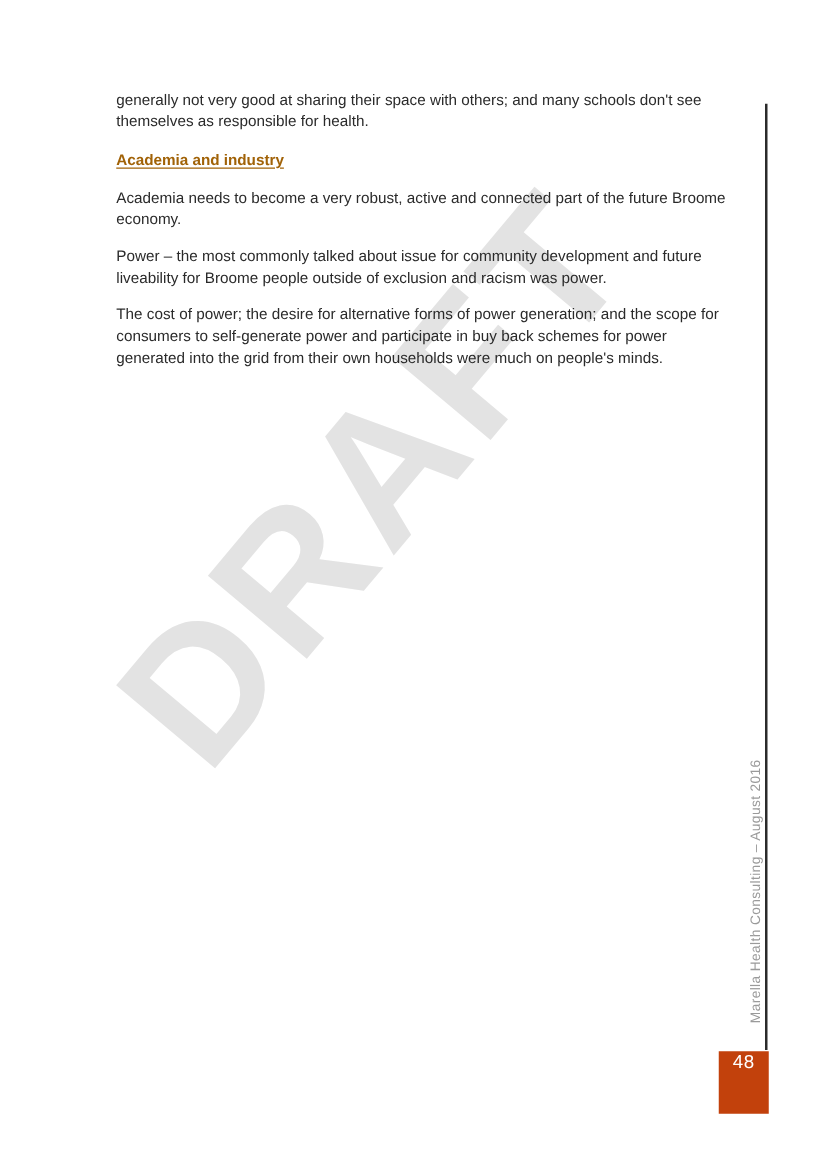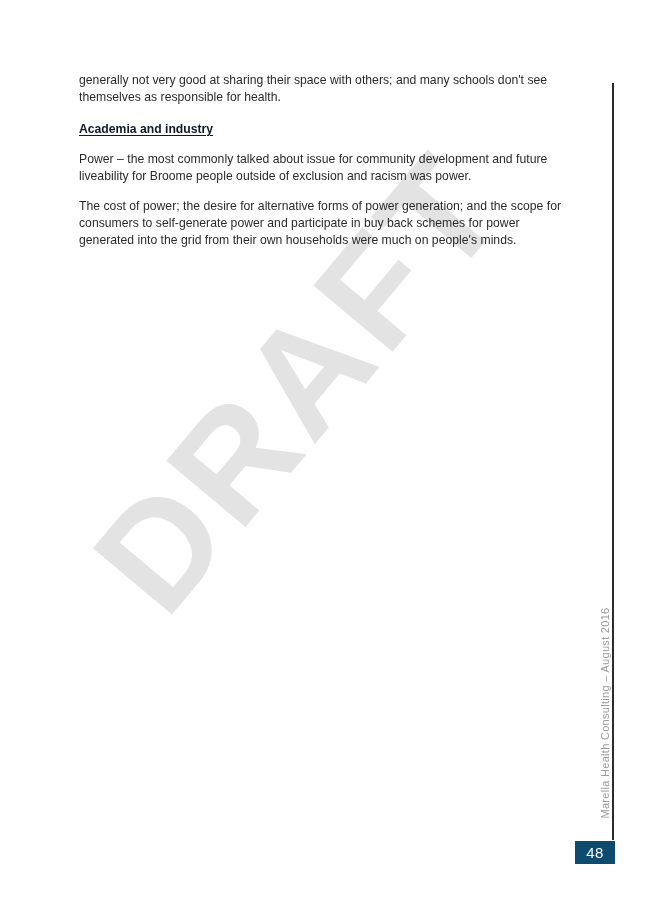--- a/index.html
+++ b/index.html
@@ -44,38 +44,38 @@
     transform: rotate(-50deg);
     transform-origin: 50% 50%;
     white-space: nowrap;
     line-height: 1;
     user-select: none;
   }
 
   
   .content {
     position: absolute;
-    left: 79px;
+    left: 93px;
     top: 72px;
     width: 491px;
     z-index: 3;
   }
   .para {
     font-size: 12.2px;
     line-height: 17.2px;
     color: #2a2a2a;
     margin: 0 0 12.5px 0;
     text-align: left;
     letter-spacing: 0.02px;
   }
   .heading {
     font-size: 12.2px;
     line-height: 17.2px;
     font-weight: 700;
-    color: #0f172a;
+    color: #a16207;
     margin: 0 0 12.5px 0;
     text-decoration: underline;
     text-underline-offset: 2px;
     display: inline-block;
   }
   .heading-wrap {
     margin: 0 0 12.5px 0;
   }
   .heading-wrap .heading {
     margin: 0;
@@ -113,25 +113,24 @@
     color: #9a9a9a;
     font-family: "Liberation Sans", sans-serif;
   }
 
   
   .page-number-box {
     position: absolute;
     left: 575px;
     top: 841px;
     width: 40px;
-    height: 23px;
-    background: #0c4a6e;
+    height: 50px;
+    background: #c2410c;
     z-index: 4;
     display: flex;
-    align-items: center;
     justify-content: center;
   }
   .page-number {
     color: #ffffff;
     font-size: 15px;
     font-family: "Liberation Sans", sans-serif;
     letter-spacing: 0.5px;
   }
 </style>
 </head>
@@ -139,20 +138,21 @@
 
 <div class="page">
 
   <div class="watermark-layer">
     <div class="watermark">DRAFT</div>
   </div>
 
   <div class="content">
       <p class="para">generally not very good at sharing their space with others; and many schools don't see themselves as responsible for health.</p>
       <div class="heading-wrap"><span class="heading">Academia and industry</span></div>
+      <p class="para">Academia needs to become a very robust, active and connected part of the future Broome economy.</p>
       <p class="para">Power – the most commonly talked about issue for community development and future liveability for Broome people outside of exclusion and racism was power.</p>
       <p class="para">The cost of power; the desire for alternative forms of power generation; and the scope for consumers to self-generate power and participate in buy back schemes for power generated into the grid from their own households were much on people's minds.</p>
     </div>
 
   <div class="side-rule"></div>
 
   <div class="side-text-holder">
     <div class="side-text">Marella Health Consulting – August 2016</div>
   </div>
 

